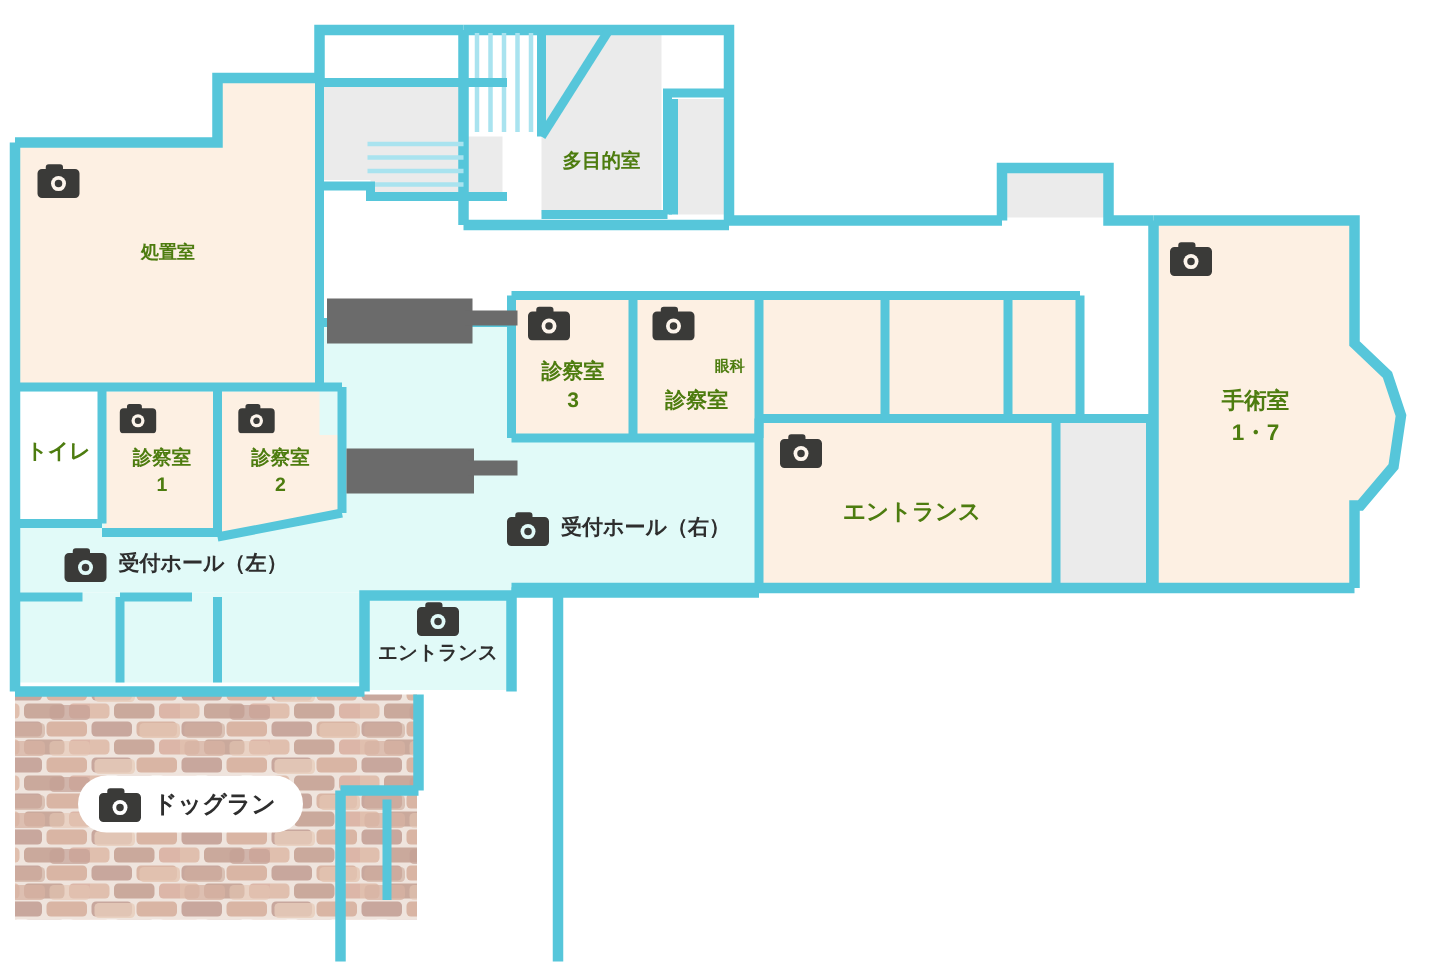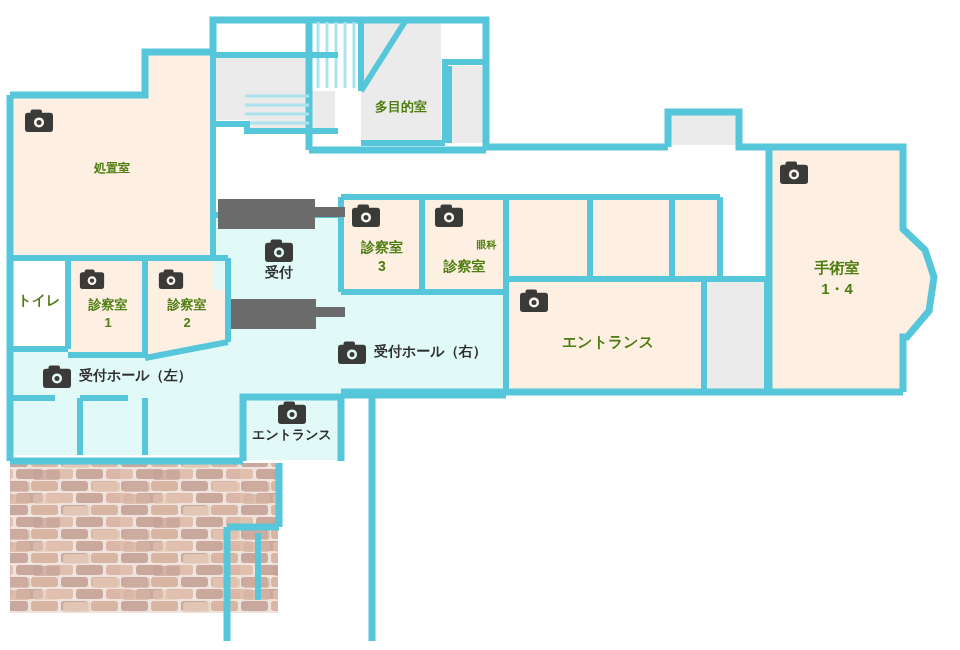--- a/index.html
+++ b/index.html
@@ -260,28 +260,20 @@
   <div class="cam-marker" style="left:158px; top:268px;">
     <svg class="cam-icon small" viewBox="0 0 30 24">
       <path d="M8.5,1.5 h7.5 a2,2 0 0 1 2,2 v1.2 h8 a3,3 0 0 1 3,3 v13.3 a3,3 0 0 1 -3,3 h-22 a3,3 0 0 1 -3,-3 v-13.3 a3,3 0 0 1 3,-3 h2.5 v-1.2 a2,2 0 0 1 2,-2 z" fill="#3a3a38"></path>
       <circle cx="15" cy="14.4" r="5" fill="#fdf5ec"></circle>
       <circle cx="15" cy="14.4" r="2.5" fill="#3a3a38"></circle>
     </svg>
   </div>
   <div class="room-label" style="left:149px; top:297px; width:76px; font-size:13px;">診察室</div>
   <div class="room-label" style="left:149px; top:315px; width:76px; font-size:13px;">2</div>
 
-  <div class="stacked" style="left:249px; top:238px; width:60px;">
-    <svg class="cam-icon" viewBox="0 0 30 24">
-      <path d="M8.5,1.5 h7.5 a2,2 0 0 1 2,2 v1.2 h8 a3,3 0 0 1 3,3 v13.3 a3,3 0 0 1 -3,3 h-22 a3,3 0 0 1 -3,-3 v-13.3 a3,3 0 0 1 3,-3 h2.5 v-1.2 a2,2 0 0 1 2,-2 z" fill="#3a3a38"></path>
-      <circle cx="15" cy="14.4" r="5" fill="#e1faf8"></circle>
-      <circle cx="15" cy="14.4" r="2.5" fill="#3a3a38"></circle>
-    </svg>
-    <span class="cam-text">受付</span>
-  </div>
 
   <div class="cam-marker" style="left:351px; top:203px;">
     <svg class="cam-icon" viewBox="0 0 30 24">
       <path d="M8.5,1.5 h7.5 a2,2 0 0 1 2,2 v1.2 h8 a3,3 0 0 1 3,3 v13.3 a3,3 0 0 1 -3,3 h-22 a3,3 0 0 1 -3,-3 v-13.3 a3,3 0 0 1 3,-3 h2.5 v-1.2 a2,2 0 0 1 2,-2 z" fill="#3a3a38"></path>
       <circle cx="15" cy="14.4" r="5" fill="#fdf5ec"></circle>
       <circle cx="15" cy="14.4" r="2.5" fill="#3a3a38"></circle>
     </svg>
   </div>
   <div class="room-label" style="left:343px; top:239px; width:78px; font-size:14px;">診察室</div>
   <div class="room-label" style="left:343px; top:258px; width:78px; font-size:14px;">3</div>
@@ -324,25 +316,33 @@
   <div class="room-label" style="left:528px; top:333px; width:160px; font-size:15px;">エントランス</div>
 
   <div class="cam-marker" style="left:779px; top:160px;">
     <svg class="cam-icon" viewBox="0 0 30 24">
       <path d="M8.5,1.5 h7.5 a2,2 0 0 1 2,2 v1.2 h8 a3,3 0 0 1 3,3 v13.3 a3,3 0 0 1 -3,3 h-22 a3,3 0 0 1 -3,-3 v-13.3 a3,3 0 0 1 3,-3 h2.5 v-1.2 a2,2 0 0 1 2,-2 z" fill="#3a3a38"></path>
       <circle cx="15" cy="14.4" r="5" fill="#fdf5ec"></circle>
       <circle cx="15" cy="14.4" r="2.5" fill="#3a3a38"></circle>
     </svg>
   </div>
   <div class="room-label" style="left:772px; top:259px; width:130px; font-size:15px;">手術室</div>
-  <div class="room-label" style="left:772px; top:280px; width:130px; font-size:15px;">1・4</div>
+  <div class="room-label" style="left:772px; top:280px; width:130px; font-size:15px;">1・7</div>
 
   <div class="stacked" style="left:243px; top:400px; width:98px;">
     <svg class="cam-icon" viewBox="0 0 30 24">
       <path d="M8.5,1.5 h7.5 a2,2 0 0 1 2,2 v1.2 h8 a3,3 0 0 1 3,3 v13.3 a3,3 0 0 1 -3,3 h-22 a3,3 0 0 1 -3,-3 v-13.3 a3,3 0 0 1 3,-3 h2.5 v-1.2 a2,2 0 0 1 2,-2 z" fill="#3a3a38"></path>
       <circle cx="15" cy="14.4" r="5" fill="#e1faf8"></circle>
       <circle cx="15" cy="14.4" r="2.5" fill="#3a3a38"></circle>
     </svg>
     <span class="cam-text" style="font-size:13px;">エントランス</span>
   </div>
 
+  <div class="cam-marker pill" style="left:52px; top:517px;">
+    <svg class="cam-icon" viewBox="0 0 30 24">
+      <path d="M8.5,1.5 h7.5 a2,2 0 0 1 2,2 v1.2 h8 a3,3 0 0 1 3,3 v13.3 a3,3 0 0 1 -3,3 h-22 a3,3 0 0 1 -3,-3 v-13.3 a3,3 0 0 1 3,-3 h2.5 v-1.2 a2,2 0 0 1 2,-2 z" fill="#3a3a38"></path>
+      <circle cx="15" cy="14.4" r="5" fill="#ffffff"></circle>
+      <circle cx="15" cy="14.4" r="2.5" fill="#3a3a38"></circle>
+    </svg>
+    <span class="cam-text" style="font-size:16px;">ドッグラン</span>
+  </div>
 
 </div>
 
 </body></html>

